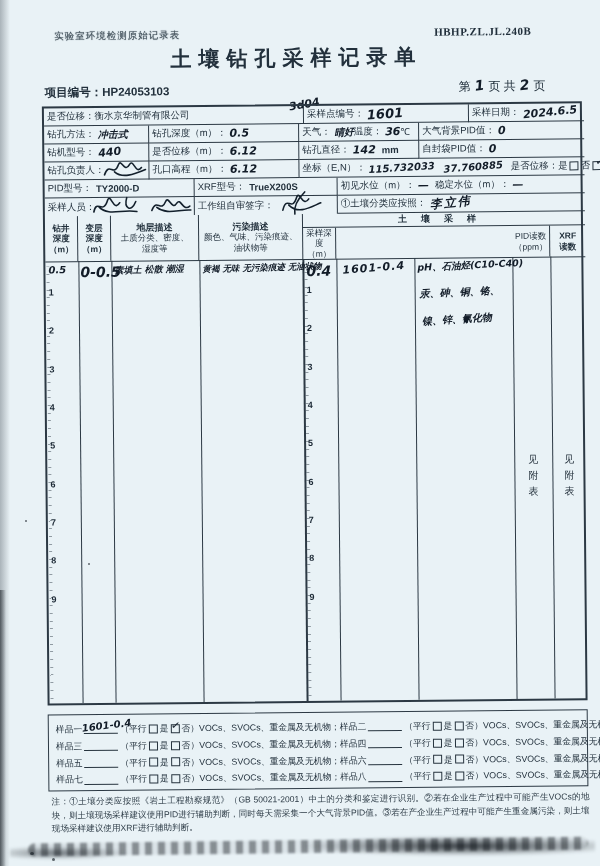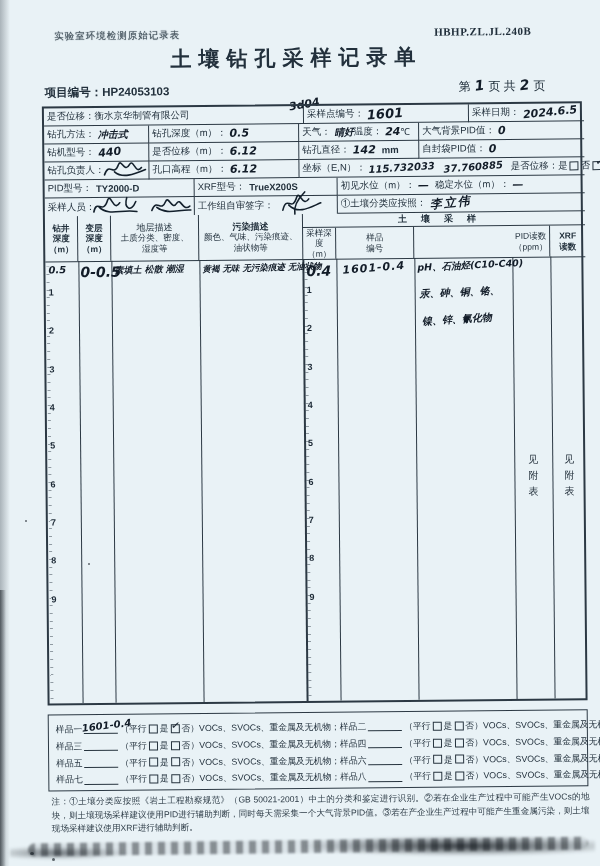--- a/index.html
+++ b/index.html
@@ -99,21 +99,21 @@
           <span class="hw" style="font-size:10px;">冲击式</span>
     </div>
     <div class="cell" style="left:105px;top:18px;width:150px;height:18px;">
       <span>钻孔深度（m）：</span>
           <span class="hw">0.5</span>
     </div>
     <div class="cell nowrap" style="left:255px;top:18px;width:120px;height:18px;">
       <span>天气：</span>
           <span class="hw" style="font-size:10px;transform:rotate(-4deg);">晴好</span>
           <span>温度：</span>
-          <span class="hw">24</span>
+          <span class="hw">36</span>
           <span>℃</span>
     </div>
     <div class="cell last" style="left:375px;top:18px;width:165px;height:18px;">
       <span>大气背景PID值：</span>
           <span class="hw">0</span>
     </div>
 
     <div class="cell" style="left:0;top:36px;width:105px;height:18px;">
       <span>钻机型号：</span>
           <span class="hw" style="transform:rotate(-6deg);">440</span>
@@ -190,34 +190,32 @@
           <span class="hw" style="font-size:12px;transform:rotate(-5deg);letter-spacing:2px;">李立伟</span>
     </div>
 
     <div class="hcell pre" style="left:0;top:108px;width:33px;height:45px;font-weight:bold;font-size:8.5px;">钻井
 深度
 （m）</div>
     <div class="hcell pre" style="left:33px;top:108px;width:33px;height:45px;font-weight:bold;font-size:8.5px;">变层
 深度
 （m）</div>
     <div class="hcell" style="left:66px;top:108px;width:88px;height:45px;flex-direction:column;justify-content:center;">
-      <div style="font-weight:normal;font-size:9px;">地层描述</div>
+      <div style="font-weight:bold;font-size:9px;">地层描述</div>
       <div class="pre">土质分类、密度、
 湿度等</div>
     </div>
     <div class="hcell" style="left:154px;top:108px;width:104px;height:45px;flex-direction:column;justify-content:center;">
       <div style="font-weight:bold;font-size:9px;">污染描述</div>
       <div class="pre">颜色、气味、污染痕迹、
 油状物等</div>
     </div>
     <div class="hcell" style="left:258px;top:108px;width:282px;height:14px;border-right:none;border-bottom:1px solid #2c3944;font-weight:bold;font-size:9px;letter-spacing:14px;">土壤采样</div>
     <div class="hcell pre" style="left:258px;top:122px;width:33px;height:31px;">采样深
 度（m）</div>
-    <div class="hcell pre" style="left:291px;top:122px;width:78px;height:31px;">样品
-编号</div>
     <div class="hcell pre" style="left:467px;top:122px;width:38px;height:31px;">PID读数
 （ppm）</div>
     <div class="hcell pre" style="left:505px;top:122px;width:35px;height:31px;border-right:none;font-weight:bold;">XRF
 读数</div>
     <div class="hline" style="left:0;top:153px;width:540px;"></div>
 
     <div class="vline" style="left:33px;top:153px;"></div>
     <div class="vline" style="left:66px;top:153px;"></div>
     <div class="vline" style="left:154px;top:153px;"></div>
     <div class="vline" style="left:257px;top:153px;width:2px;"></div>

